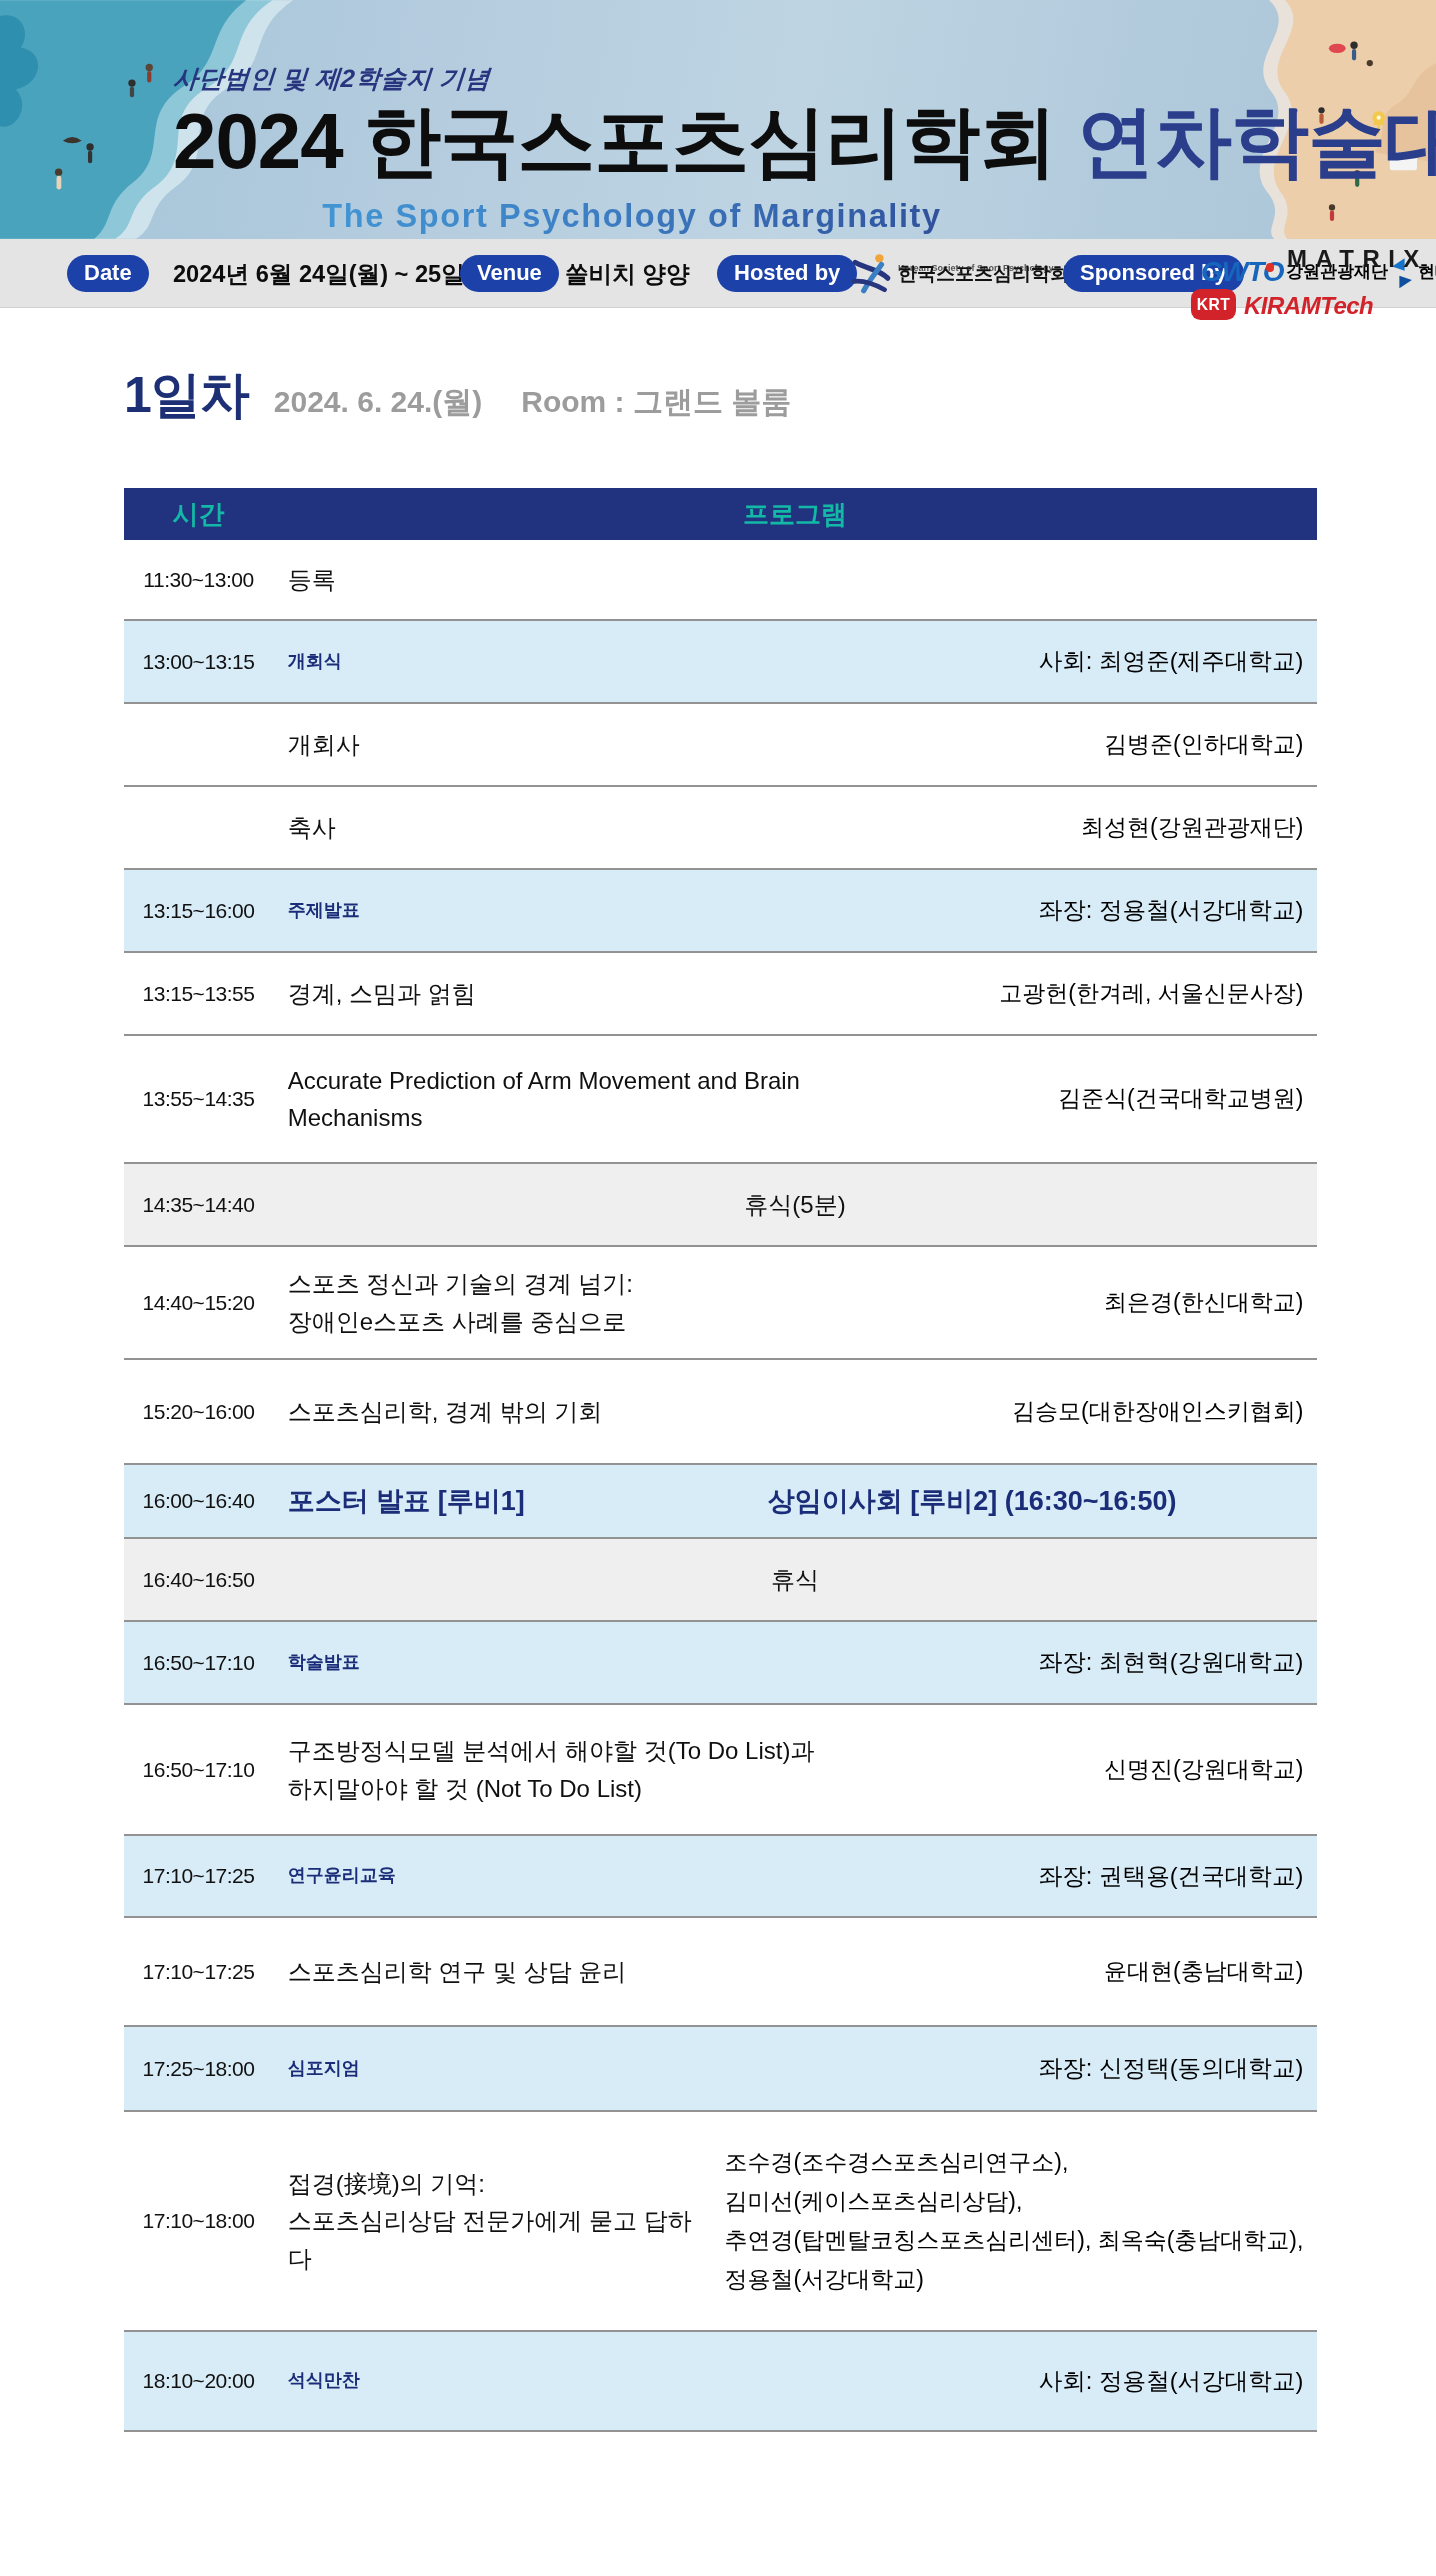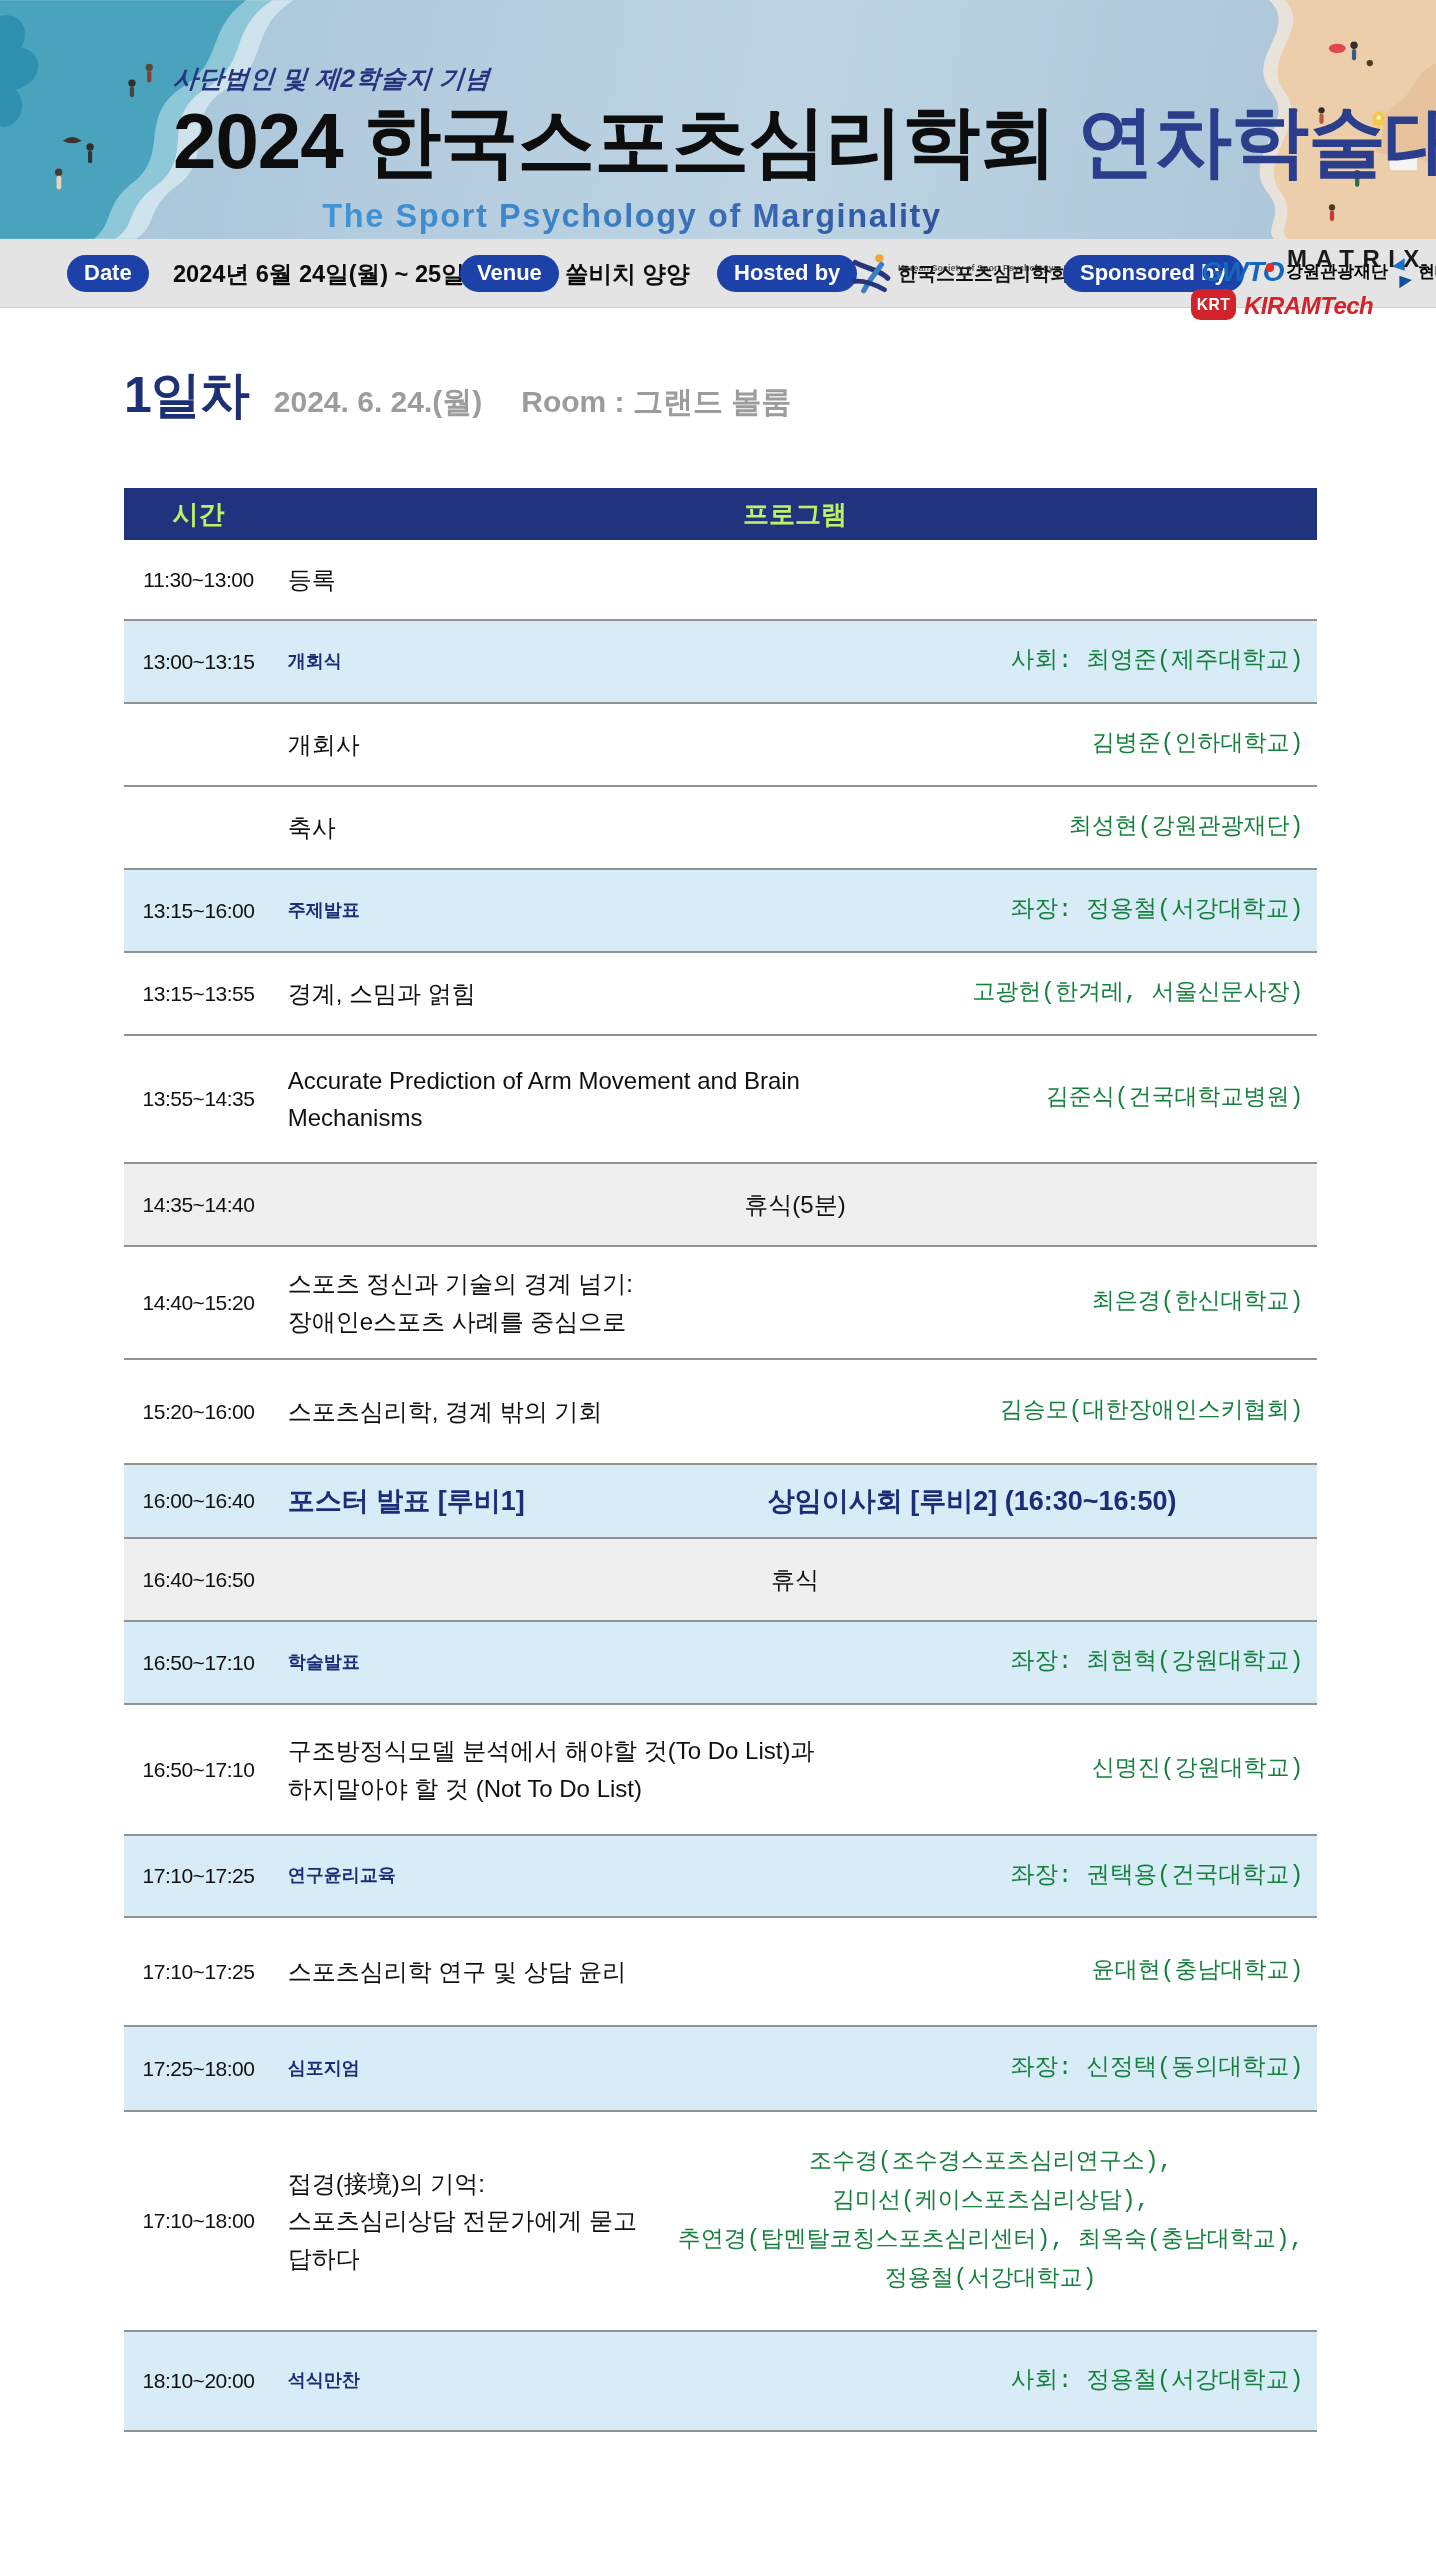--- a/index.html
+++ b/index.html
@@ -52,40 +52,40 @@
   .kiram{font-size:24px;font-weight:bold;font-style:italic;color:#d2232a;letter-spacing:-0.5px;}
   .matrix{font-size:24px;font-weight:bold;color:#1a1a1a;letter-spacing:8.4px;}
   
   .day-heading{position:absolute;left:124px;top:362px;display:flex;align-items:baseline;}
   .day-label{font-size:50px;font-weight:bold;color:#1d3076;letter-spacing:-1px;}
   .day-date{font-size:30px;font-weight:bold;color:#9c9c9c;margin-left:25px;}
   .day-room{font-size:30px;font-weight:bold;color:#9c9c9c;margin-left:39px;}
   
   .schedule{position:absolute;left:124px;top:488px;width:1193px;}
   .thead{
-    height:52px;background:#21337f;display:flex;color:#bef264;
+    height:52px;background:#21337f;display:flex;color:#14b8a6;
     font-size:26px;font-weight:bold;
   }
   .thead .h-time{width:149px;display:flex;align-items:center;justify-content:center;}
   .thead .h-prog{flex:1;display:flex;align-items:center;justify-content:center;}
   .row{display:flex;border-bottom:2.1px solid #929292;box-sizing:border-box;}
   .bg-white{background:#ffffff;}
   .bg-blue{background:#d8ecf8;}
   .bg-gray{background:#efefef;}
   .cell-time{
     width:149px;display:flex;align-items:center;justify-content:center;
     font-size:21px;color:#101010;letter-spacing:-0.5px;
   }
   .cell-prog{
     flex:1;display:flex;align-items:center;justify-content:space-between;
     padding:15.7px 13.6px 15.7px 14.7px;box-sizing:border-box;
   }
   .p-title{font-size:24px;color:#101010;line-height:1.55;text-align:left;}
   .session .p-title{font-size:18px;font-weight:bold;color:#1b2d78;}
-  .p-speaker{font-size:23px;color:#15803d;text-align:center;line-height:1.7;margin-left:15.7px;white-space:nowrap;font-family:Liberation Mono, monospace;}
+  .p-speaker{font-size:23px;color:#000000;text-align:left;line-height:1.7;margin-left:15.7px;white-space:nowrap;}
   .session .p-speaker{font-size:23.6px;}
   .cell-center{flex:1;display:flex;align-items:center;justify-content:center;font-size:24px;color:#101010;}
   .dual-first{width:480px;font-size:27px;font-weight:bold;color:#1b2d78;}
   .dual-second{flex:1;font-size:27px;font-weight:bold;color:#1b2d78;text-align:left;}
 </style>
 </head>
 <body>
 
 <div class="banner">
 

